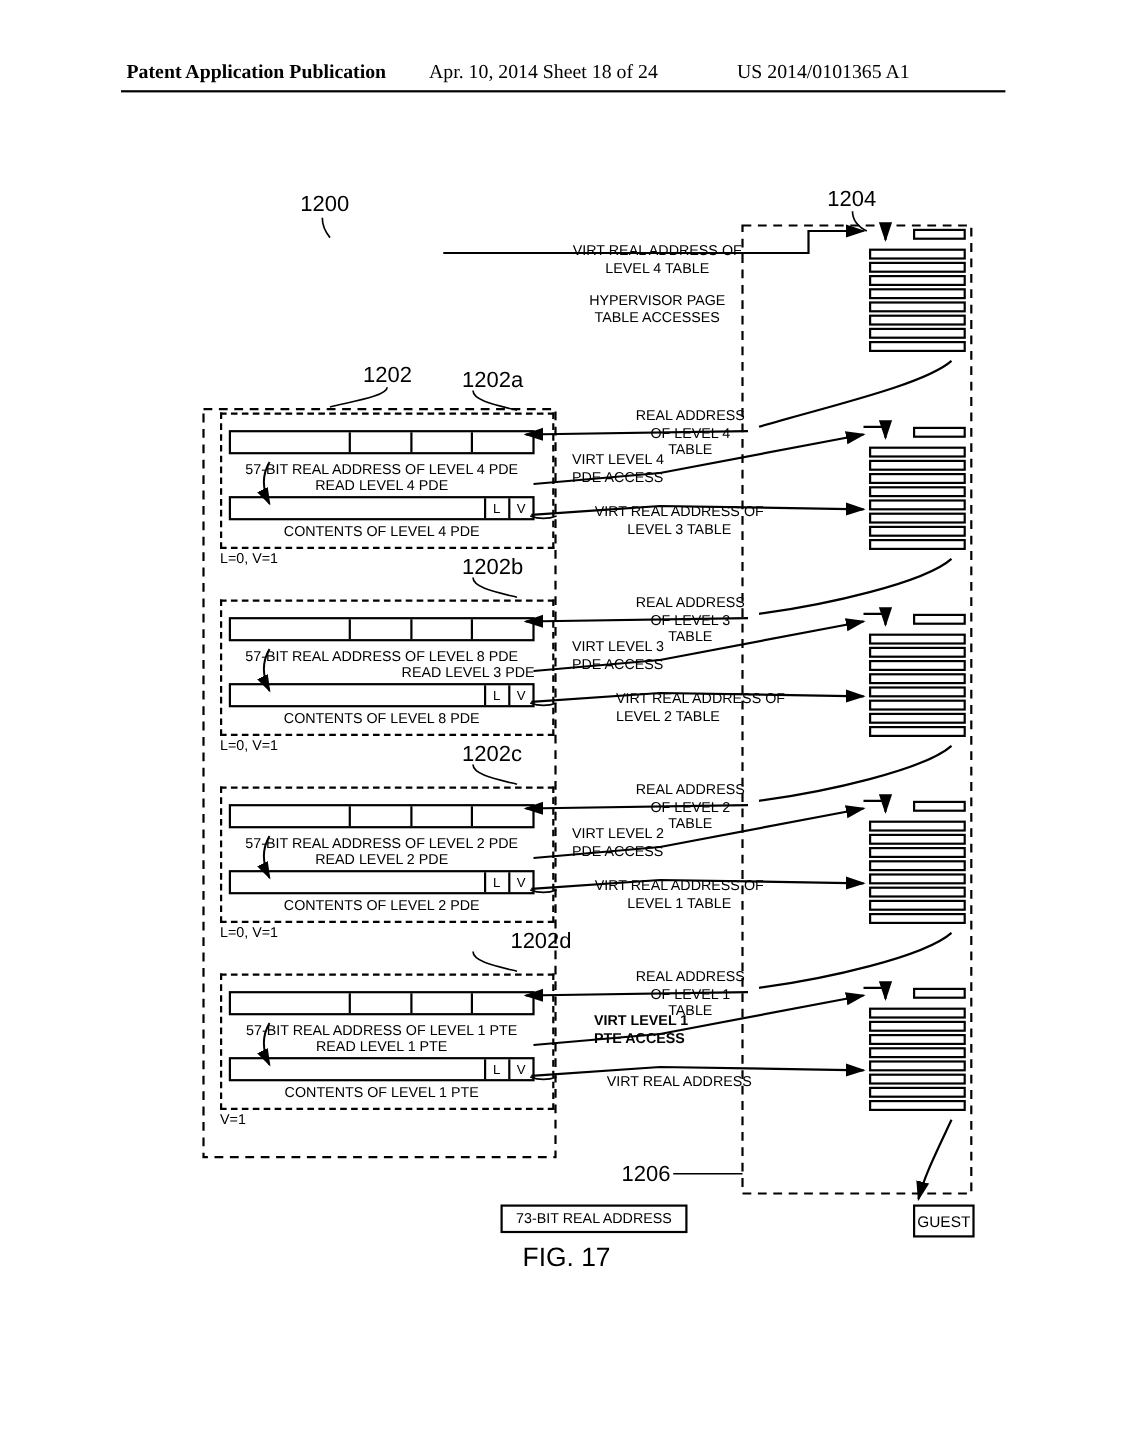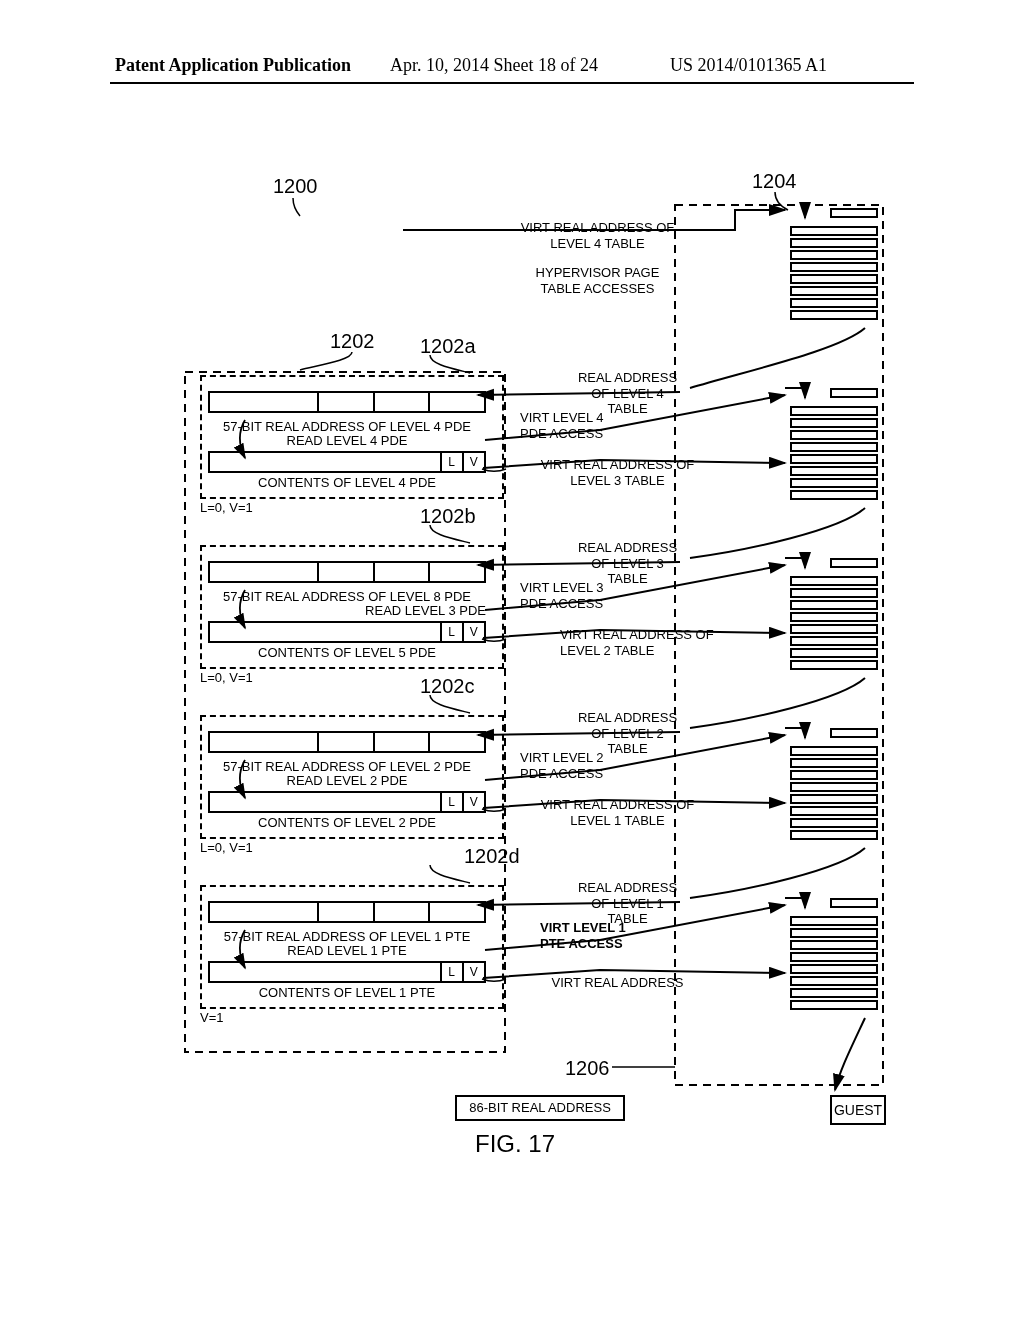--- a/index.html
+++ b/index.html
@@ -269,21 +269,21 @@
         <div style="width:20%"></div>
         <div style="width:20%;border:none"></div>
     </div>
     <div class="abs small" style="left:8px;top:44px;width:278px;text-align:center;">57-BIT REAL ADDRESS OF LEVEL 8 PDE</div>
     <div class="abs small" style="left:8px;top:58px;width:278px;text-align:right;">READ LEVEL 3 PDE</div>
     <div class="box split-bar" style="left:8px; top:76px; width:278px; height:22px;">
       <div style="width:85%"></div>
         <div style="width:7.5%; display:flex;align-items:center;justify-content:center;font-size:12px;">L</div>
         <div style="width:7.5%;border:none;display:flex;align-items:center;justify-content:center;font-size:12px;">V</div>
     </div>
-    <div class="abs small" style="left:8px;top:100px;width:278px;text-align:center;">CONTENTS OF LEVEL 5 PDE</div>
+    <div class="abs small" style="left:8px;top:100px;width:278px;text-align:center;">CONTENTS OF LEVEL 8 PDE</div>
     <div class="abs small" style="left:0px;top:125px;">L=0, V=1</div>
   </div>
   <div class="abs small" style="left:450px; top:390px; width:115px; text-align:center;">REAL ADDRESS OF LEVEL 3 TABLE</div>
   <div class="abs small" style="left:400px; top:430px; width:100px;">VIRT LEVEL 3 PDE ACCESS</div>
   <div class="abs small" style="left:440px; top:477px; width:155px; text-align:left;">VIRT REAL ADDRESS OF LEVEL 2 TABLE</div>
 
   <div class="abs" style="left:80px; top:565px; width:305px;">
     <div style="position:absolute;left:0;top:0;width:300px;height:120px;border:2px dashed #000;"></div>
     <div class="box split-bar" style="left:8px; top:16px; width:278px; height:22px;">
       <div style="width:40%"></div>
@@ -320,17 +320,17 @@
         <div style="width:7.5%; display:flex;align-items:center;justify-content:center;font-size:12px;">L</div>
         <div style="width:7.5%;border:none;display:flex;align-items:center;justify-content:center;font-size:12px;">V</div>
     </div>
     <div class="abs small" style="left:8px;top:100px;width:278px;text-align:center;">CONTENTS OF LEVEL 1 PTE</div>
     <div class="abs small" style="left:0px;top:125px;">V=1</div>
   </div>
   <div class="abs small" style="left:450px; top:730px; width:115px; text-align:center;">REAL ADDRESS OF LEVEL 1 TABLE</div>
   <div class="abs small" style="left:420px; top:770px; width:100px;font-weight:bold;">VIRT LEVEL 1 PTE ACCESS</div>
   <div class="abs small" style="left:420px; top:825px; width:155px; text-align:center;">VIRT REAL ADDRESS</div>
 
-  <div class="box centered small" style="left:335px; top:945px; width:170px; height:26px;">86-BIT REAL ADDRESS</div>
+  <div class="box centered small" style="left:335px; top:945px; width:170px; height:26px;">73-BIT REAL ADDRESS</div>
   <div class="byte-box" style="left:710px; top:945px; width:52px; height:26px;">GUEST</div>
 
   <div class="figcaption" style="left:355px; top:980px;">FIG. 17</div>
 </div>
 
 </body></html>

